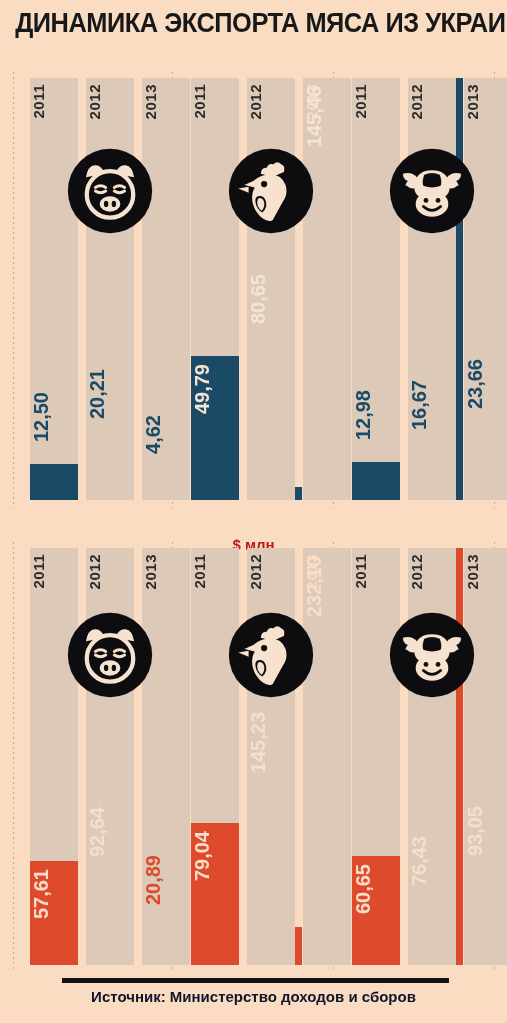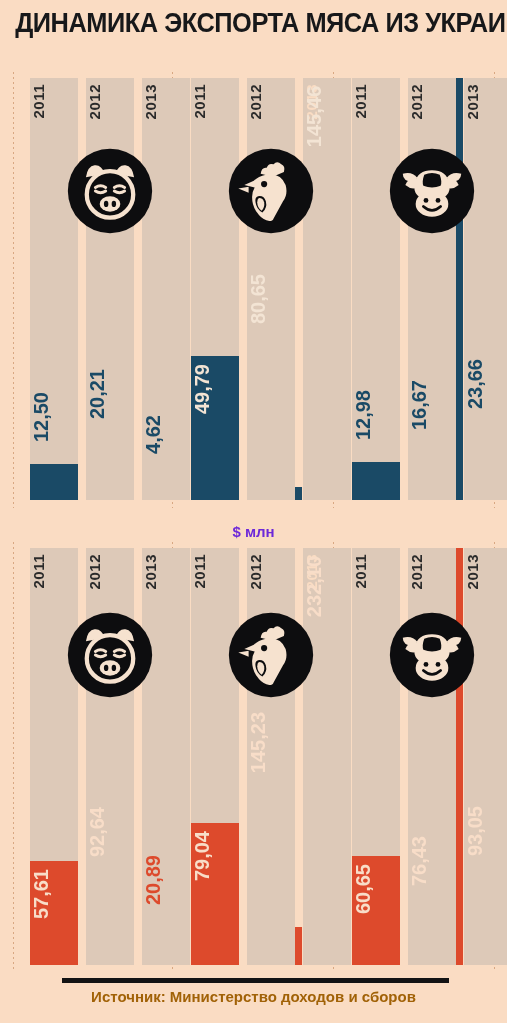--- a/index.html
+++ b/index.html
@@ -18,21 +18,21 @@
     font-size:27px;font-weight:bold;color:#17181a;
     letter-spacing:-0.5px;
     transform:scaleX(0.94);transform-origin:center top;
     white-space:nowrap;
   }
   .unit{
     position:absolute;width:507px;text-align:center;
     font-size:15px;font-weight:bold;
   }
   .unit-tons{top:56px;color:#1a4a66;}
-  .unit-usd{top:523px;color:#6d28d9;}
+  .unit-usd{top:536px;color:#b91c1c;}
 
   
   .vdots{
     position:absolute;width:1px;
     background-image:linear-gradient(to bottom,#d8a782 0 2px,transparent 2px 5px);
     background-size:1px 5px;
   }
 
   
   .group{position:absolute;}
@@ -79,21 +79,21 @@
     pointer-events:none;
   }
   .icon svg{display:block;width:86px;height:86px;}
 
   
   .rule{
     position:absolute;left:62px;top:978px;width:387px;height:5px;background:#131314;
   }
   .source{
     position:absolute;left:0;top:988px;width:507px;text-align:center;
-    font-size:15px;font-weight:bold;color:#a16207;
+    font-size:15px;font-weight:bold;color:#0f172a;
     white-space:nowrap;
   }
 </style>
 </head>
 <body>
 
 <div id="page">
 
   <div class="title">ДИНАМИКА ЭКСПОРТА МЯСА ИЗ УКРАИНЫ</div>
   <div class="unit unit-usd">$ млн</div>

